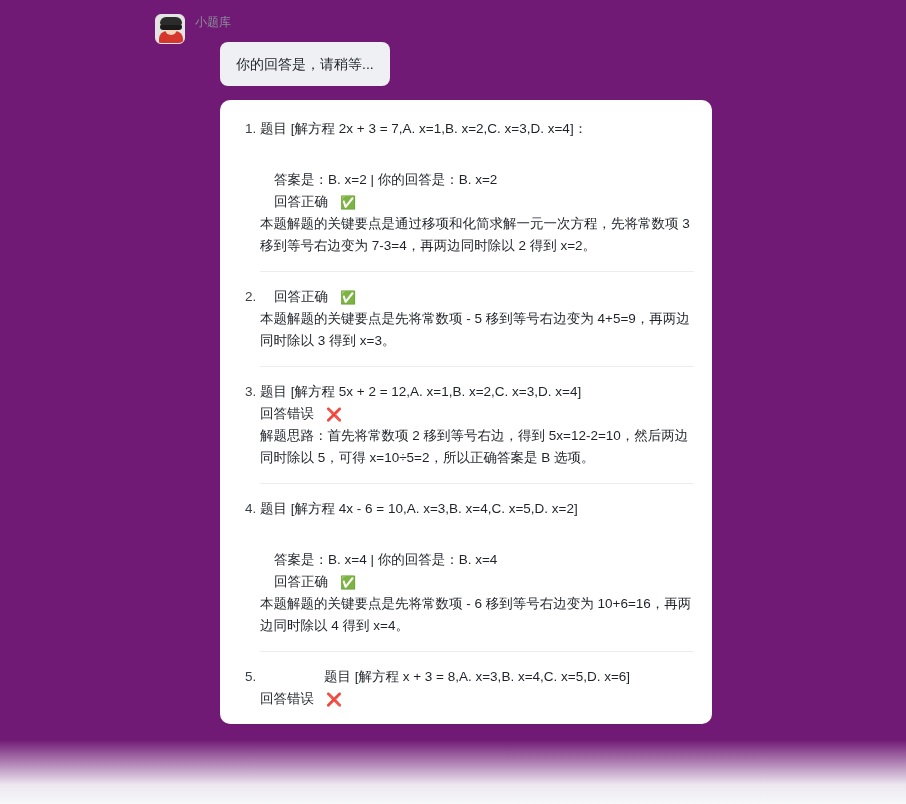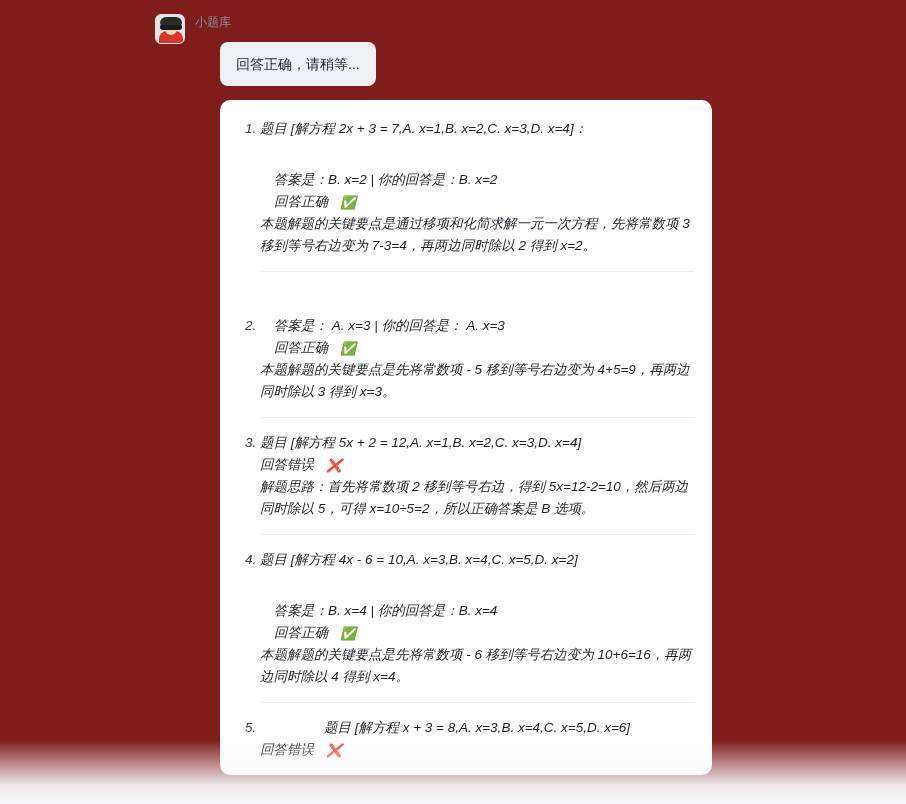--- a/index.html
+++ b/index.html
@@ -7,21 +7,21 @@
     margin: 0; padding: 0;
     width: 906px; height: 804px;
     background: #f7f8fa;
     font-family: "Liberation Sans", sans-serif;
     overflow: hidden;
   }
   .page {
     position: relative;
     width: 906px;
     height: 804px;
-    background: #7f1d1d;
+    background: #701a75;
     padding: 0;
   }
   .msg-row {
     display: flex;
     align-items: flex-start;
     padding: 10px 0 0 155px;
   }
   .avatar {
     width: 30px; height: 30px;
     border-radius: 6px;
@@ -77,21 +77,20 @@
     color: #1f2329;
     line-height: 20px;
   }
   .card {
     margin: 14px 0 0 220px;
     width: 492px;
     background: #ffffff;
     border-radius: 10px;
     padding: 4px 0 0 0;
     box-shadow: 0 1px 2px rgba(0,0,0,0.02);
-    font-style: italic;
   }
   ol.items {
     margin: 0;
     padding: 0 18px 0 40px;
     list-style: decimal;
     counter-reset: item;
   }
   ol.items > li {
     padding: 14px 0 14px 0;
     border-bottom: 1px solid #ebedf0;
@@ -143,38 +142,37 @@
     <div class="avatar">
       <div class="body"></div>
       <div class="face"></div>
       <div class="glasses"></div>
       <div class="hat"></div>
     </div>
     <div class="sender">小题库</div>
   </div>
 
   <div class="bubble-wrap">
-    <div class="bubble">回答正确，请稍等...</div>
+    <div class="bubble">你的回答是，请稍等...</div>
   </div>
 
   <div class="card">
     <ol class="items">
 
       <li>
         <div class="q-title">题目 [解方程 2x + 3 = 7,A. x=1,B. x=2,C. x=3,D. x=4]：</div>
         <div class="q-sub">答案是：B. x=2 | 你的回答是：B. x=2</div>
         <div class="q-result">
           <span>回答正确</span>
           <span class="mark ok">✅</span>
         </div>
         <div class="q-expl">本题解题的关键要点是通过移项和化简求解一元一次方程，先将常数项 3 移到等号右边变为 7-3=4，再两边同时除以 2 得到 x=2。</div>
       </li>
 
       <li>
-        <div class="q-sub">答案是： A. x=3 | 你的回答是： A. x=3</div>
         <div class="q-result">
           <span>回答正确</span>
           <span class="mark ok">✅</span>
         </div>
         <div class="q-expl">本题解题的关键要点是先将常数项 - 5 移到等号右边变为 4+5=9，再两边同时除以 3 得到 x=3。</div>
       </li>
 
       <li>
         <div class="q-title">题目 [解方程 5x + 2 = 12,A. x=1,B. x=2,C. x=3,D. x=4]</div>
         <div class="q-result wrong">

